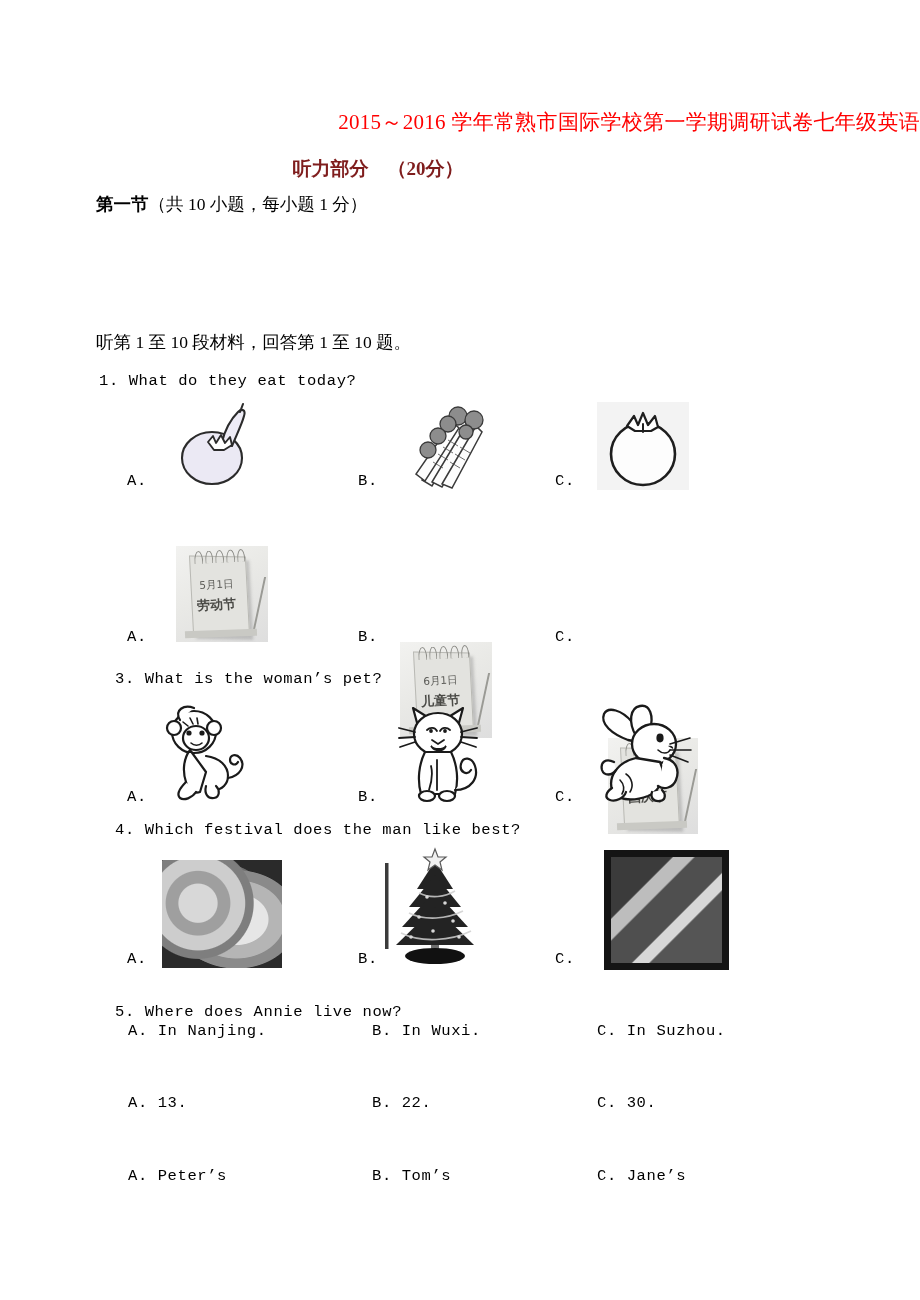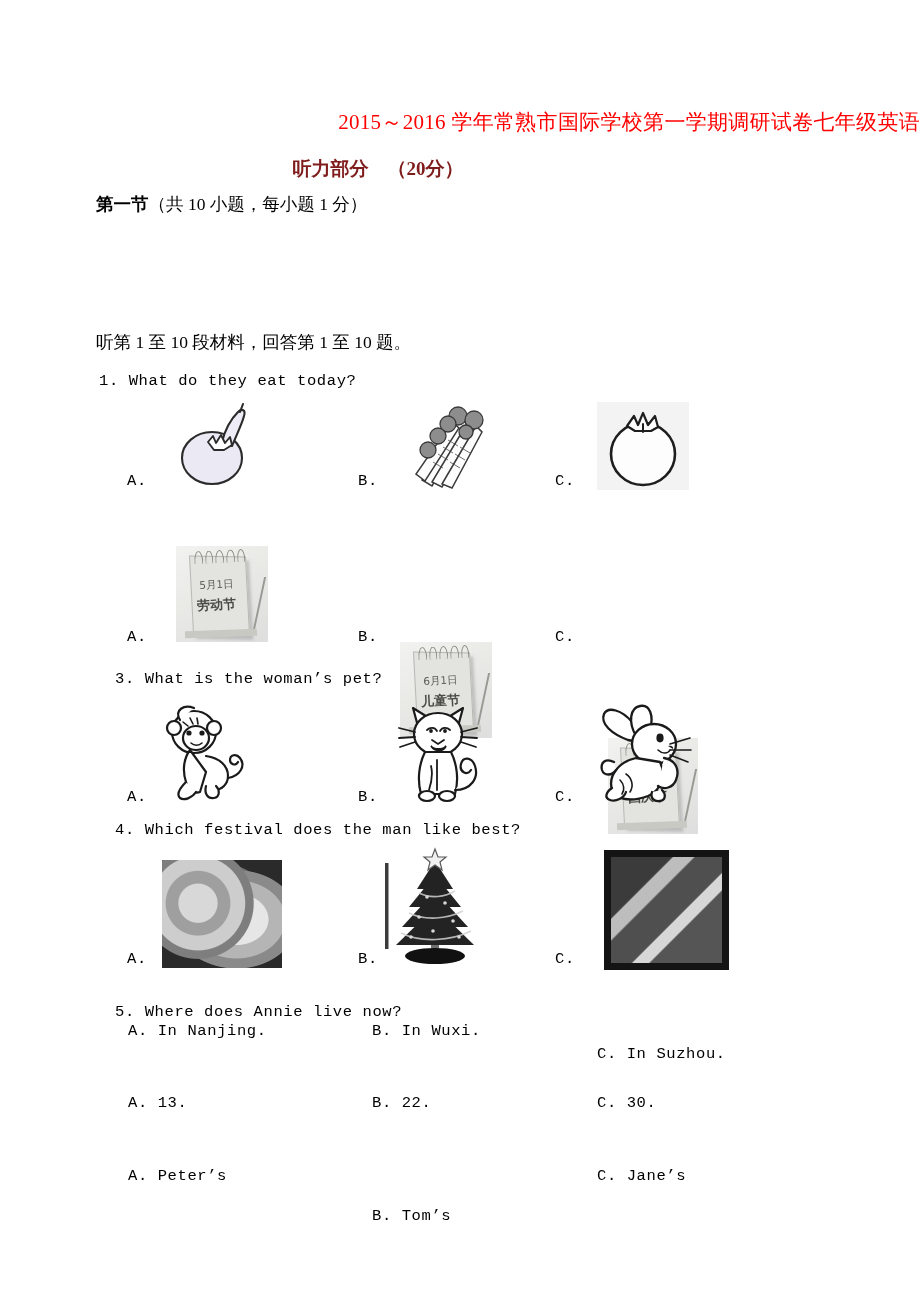--- a/index.html
+++ b/index.html
@@ -419,23 +419,23 @@
       <ellipse cx="60" cy="111" rx="30" ry="8" fill="#111111"></ellipse>
     </svg>
   </div>
 
   <div class="optlabel" style="left:555px; top:950px;">C.</div>
   <div class="photo-frame zongzi" style="left:604px; top:850px; width:125px; height:120px;"></div>
 
   <div class="qtext" style="left:115px; top:987px;margin-top:16px;">5. Where does Annie live now?</div>
   <div class="opttext" style="left:128px; top:1022px;">A. In Nanjing.</div>
   <div class="opttext" style="left:372px; top:1022px;">B. In Wuxi.</div>
-  <div class="opttext" style="left:597px; top:1022px;margin-top:23px;">C. In Suzhou.</div>
+  <div class="opttext" style="left:597px; top:1022px;">C. In Suzhou.</div>
 
   <div class="opttext" style="left:128px; top:1094px;">A. 13.</div>
   <div class="opttext" style="left:372px; top:1094px;">B. 22.</div>
   <div class="opttext" style="left:597px; top:1094px;">C. 30.</div>
 
   <div class="opttext" style="left:128px; top:1167px;">A. Peter’s</div>
-  <div class="opttext" style="left:372px; top:1167px;margin-top:40px;">B. Tom’s</div>
+  <div class="opttext" style="left:372px; top:1167px;">B. Tom’s</div>
   <div class="opttext" style="left:597px; top:1167px;">C. Jane’s</div>
 
 </div>
 
 </body></html>

